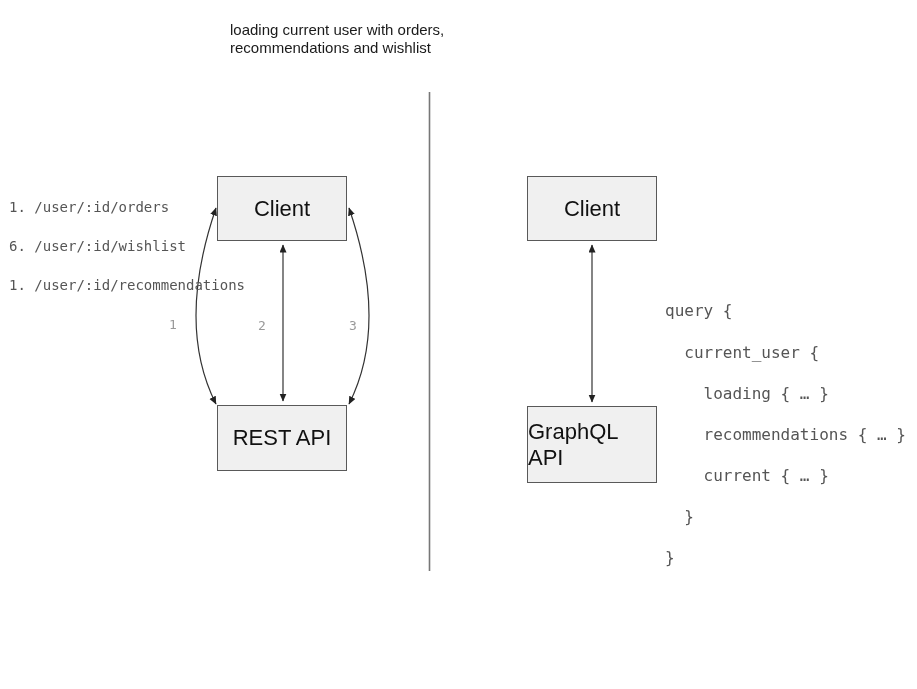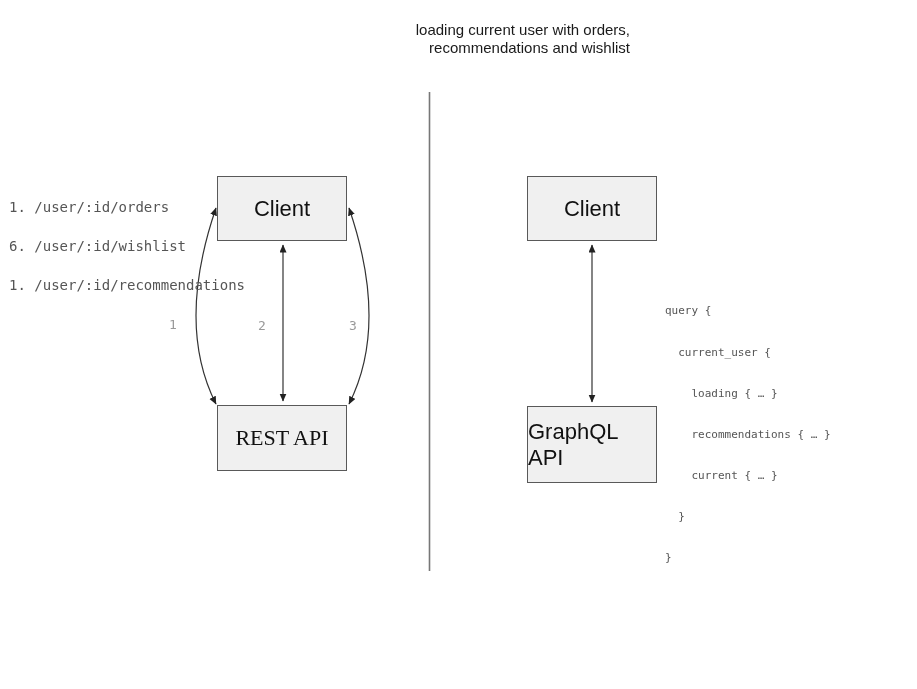--- a/index.html
+++ b/index.html
@@ -13,21 +13,21 @@
     width: 917px;
     height: 689px;
     background: #ffffff;
     overflow: hidden;
   }
   #title {
     position: absolute;
     left: 230px;
     top: 21px;
     width: 400px;
-    text-align: right;
+    text-align: left;
     font-size: 15px;
     line-height: 18px;
     color: #1a1a1a;
   }
   svg.wires {
     position: absolute;
     left: 0;
     top: 0;
     width: 917px;
     height: 689px;
@@ -37,39 +37,39 @@
     background: #f0f0f0;
     border: 1.5px solid #595959;
     display: flex;
     align-items: center;
     justify-content: center;
     font-size: 22px;
     color: #111111;
     box-sizing: border-box;
   }
   #box-left-client  { left: 217px; top: 176px; width: 130px; height: 65px; }
-  #box-rest-api     { left: 217px; top: 405px; width: 130px; height: 66px; font-family: Liberation Serif, serif; }
+  #box-rest-api     { left: 217px; top: 405px; width: 130px; height: 66px; }
   #box-right-client { left: 527px; top: 176px; width: 130px; height: 65px; }
   #box-graphql-api  { left: 527px; top: 406px; width: 130px; height: 77px; }
   .code {
     position: absolute;
     font-family: "DejaVu Sans Mono", "Liberation Mono", monospace;
     color: #555555;
     white-space: pre;
   }
   #endpoint-list {
     left: 9px;
     top: 175px;
     font-size: 14px;
     line-height: 13px;
   }
   #query-block {
     left: 665px;
     top: 277px;
-    font-size: 11px;
+    font-size: 16px;
     line-height: 13.7px;
   }
   .arrow-label {
     position: absolute;
     width: 16px;
     text-align: center;
     font-family: "DejaVu Sans Mono", "Liberation Mono", monospace;
     font-size: 13px;
     color: #999999;
   }

